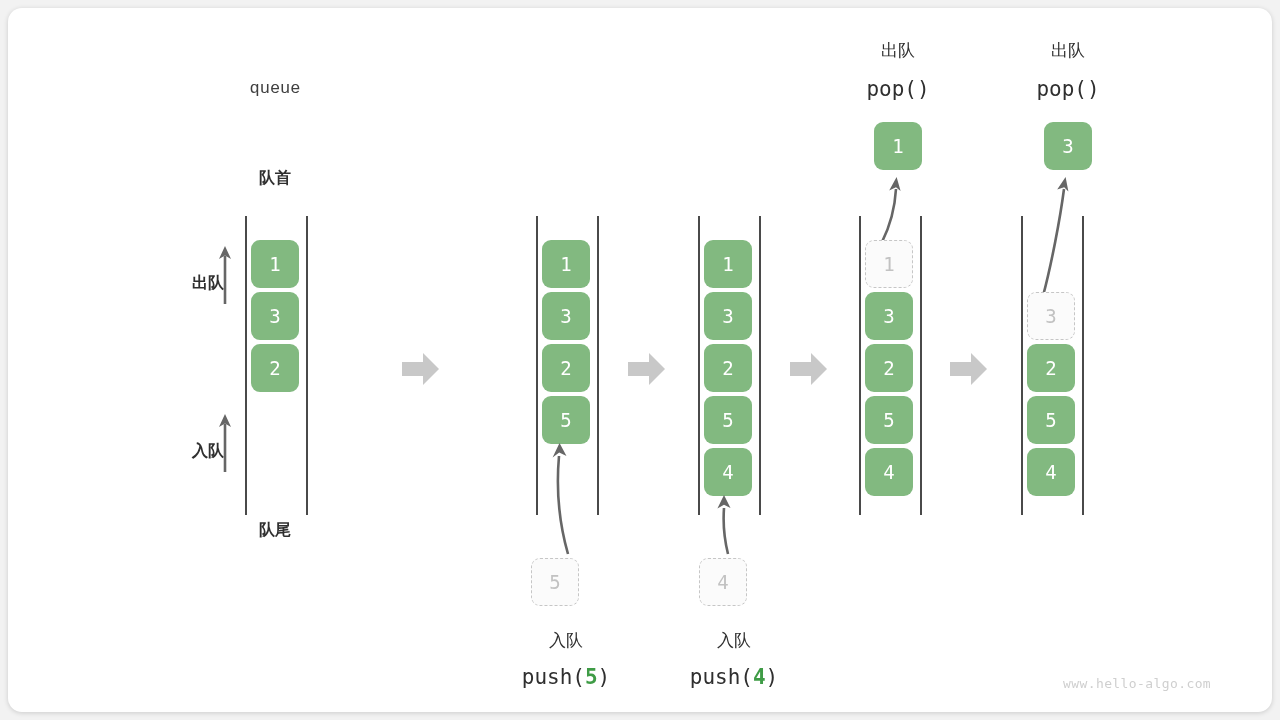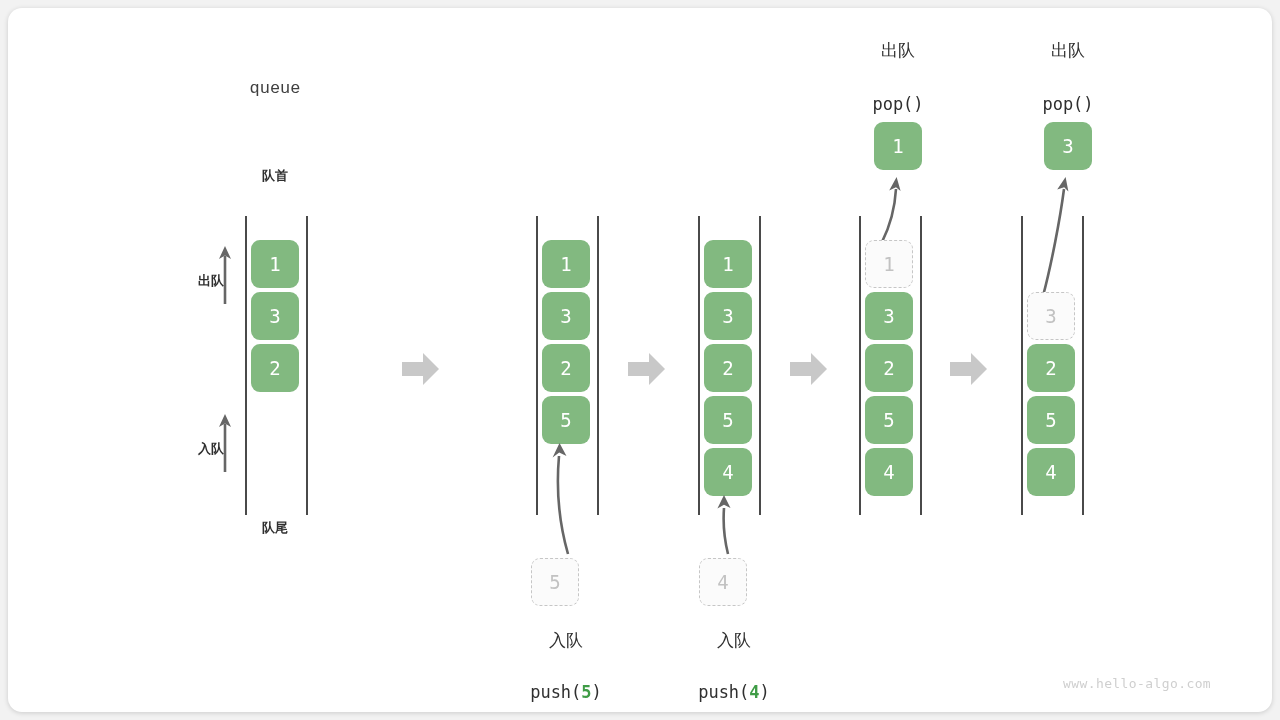--- a/index.html
+++ b/index.html
@@ -44,36 +44,35 @@
     color: #4a9e4d;
     text-align: center;
   }
   .title-en {
     font-size: 17px;
     color: #3f3f3f;
     text-align: center;
     font-family: Liberation Mono, monospace;
   }
   .lbl-strong {
-    font-size: 13px;
+    font-size: 16px;
     font-weight: bold;
     color: #2f2f2f;
     text-align: center;
   }
   .op-cn {
     font-size: 17px;
     color: #2f2f2f;
     text-align: center;
   }
   .op-code {
-    font-size: 17px;
+    font-size: 21px;
     color: #2f2f2f;
     text-align: center;
     font-family: "DejaVu Sans Mono", "Liberation Mono", monospace;
-    margin-top: 18px;
   }
   .op-code b {
     color: #3f9c46;
     font-weight: bold;
   }
   .watermark {
     font-size: 13px;
     color: #cfcfcf;
     font-family: "DejaVu Sans Mono", "Liberation Mono", monospace;
     letter-spacing: 0.4px;

